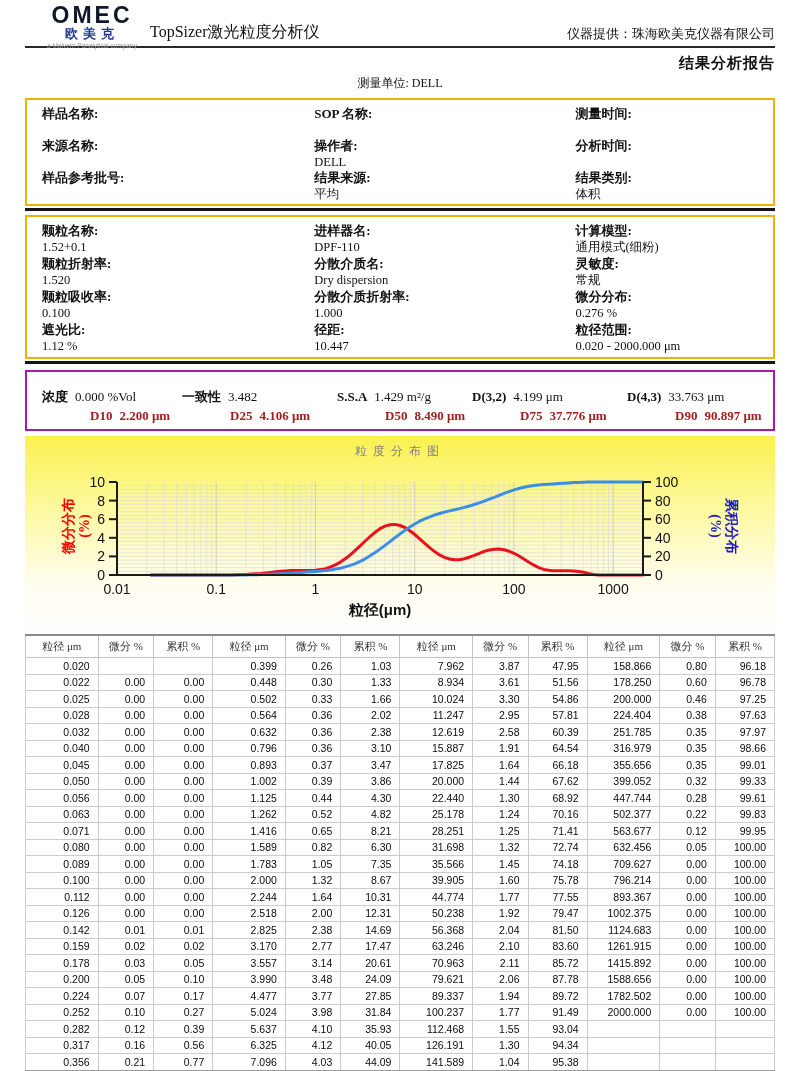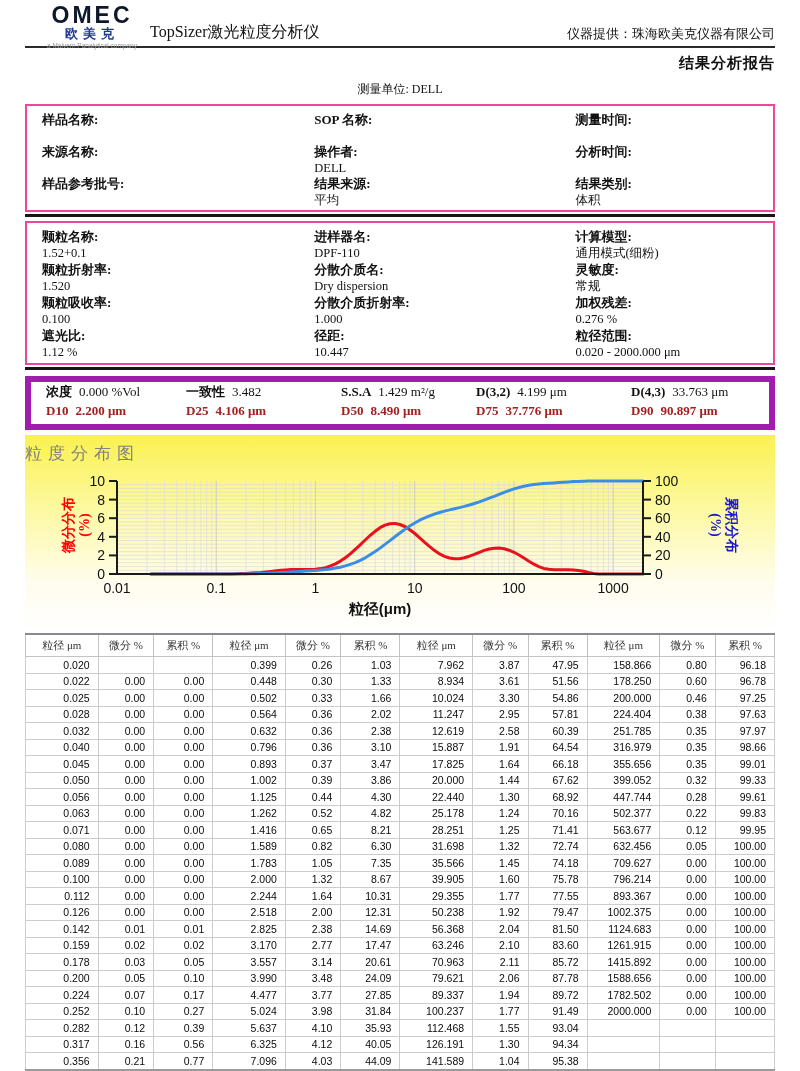--- a/index.html
+++ b/index.html
@@ -11,45 +11,45 @@
   .header { position: relative; height: 48px; border-bottom: 2px solid #2a2a2a; }
   .logo { position: absolute; left: 8px; top: 4px; width: 118px; text-align: center; }
   .logo-en { font-family: "Liberation Sans", sans-serif; font-weight: bold; font-size: 23px; letter-spacing: 3px; line-height: 1.0; }
   .logo-cn { font-weight: bold; font-size: 13px; letter-spacing: 5px; line-height: 1.1; }
   .logo-tag { font-family: "Liberation Sans", sans-serif; font-size: 6.5px; color: #9a9a9a; margin-top: 1px; }
   .instrument { position: absolute; left: 125px; bottom: 3px; font-size: 16px; }
   .supplier { position: absolute; right: 0; bottom: 3px; font-size: 13px; }
 
   
   .report-title { text-align: right; margin-top: 6px; font-size: 15px; font-weight: bold; letter-spacing: 1px; }
-  .report-sub { text-align: center; margin-top: 8px; font-size: 12px; }
+  .report-sub { text-align: center; margin-top: 2px; font-size: 12px; }
 
   
-  .info-box { border: 2px solid #ec4899; margin-top: 6px; padding: 5px 0 3px 0; }
+  .info-box { border: 2px solid #eab308; margin-top: 6px; padding: 5px 0 3px 0; }
   .grid3 { display: grid; grid-template-columns: 36.5% 35% 28.5%; }
   .cell { padding: 1px 4px 1px 15px; overflow: hidden; }
   .box1 .cell { height: 32px; }
   .box2 .cell { height: 33px; }
   .cell .lbl { font-weight: bold; font-size: 13px; line-height: 15px; }
   .cell .val { font-size: 12.5px; line-height: 15px; margin-top: 2px; min-height: 14px; }
   .rule { border-top: 3px solid #151515; margin-top: 2px; }
   .box2 { margin-top: 4px; }
 
   
-  .sum-box { border: 6px solid #a21caf; margin-top: 6px; padding: 0 0 4px 0; }
+  .sum-box { border: 2px solid #a21caf; margin-top: 6px; padding: 15px 0 4px 0; }
   .sum-row { display: grid; grid-template-columns: 140px 155px 135px 155px 1fr; padding-left: 15px; font-size: 13px; line-height: 19px; }
   .sum-row .lbl { font-weight: bold; }
   .sum-row .val { margin-left: 7px; }
   .d-row { font-weight: bold; }
 
   
   .chart { margin-top: 5px; height: 192px; position: relative;
            background: linear-gradient(180deg, #faf150 0%, #fdf9a0 38%, #fffdf0 78%, #fffefb 100%); }
-  .chart-title { position: absolute; top: 7px; width: 100%; 
-                 font-size: 17px; letter-spacing: 6px; color: #818181; }
+  .chart-title { position: absolute; top: 7px; width: 100%; text-align: center;
+                 font-size: 12px; letter-spacing: 6px; color: #818181; }
   .chart svg { position: absolute; left: 0; top: 0; }
   .ylab { position: absolute; width: 80px; text-align: center; font-weight: bold;
           font-size: 14px; line-height: 16px; }
   .ylab-left  { left: 12px;  top: 74px; transform: rotate(-90deg); }
   .ylab-right { right: 12px; top: 74px; transform: rotate(90deg); }
 
   
   table.dist { width: 100%; margin-top: 6px; border-collapse: collapse; table-layout: fixed;
                border-top: 2px solid #8a8a8a; border-bottom: 2px solid #9a9a9a; }
   table.dist th { font-family: "Liberation Serif", serif; font-weight: normal; font-size: 11px;
@@ -147,21 +147,21 @@
       </div>
       <div class="cell">
         <div class="lbl">颗粒吸收率:</div>
         <div class="val">0.100</div>
       </div>
       <div class="cell">
         <div class="lbl">分散介质折射率:</div>
         <div class="val">1.000</div>
       </div>
       <div class="cell">
-        <div class="lbl">加权残差:</div>
+        <div class="lbl">微分分布:</div>
         <div class="val">0.276 %</div>
       </div>
       <div class="cell">
         <div class="lbl">遮光比:</div>
         <div class="val">1.12 %</div>
       </div>
       <div class="cell">
         <div class="lbl">径距:</div>
         <div class="val">10.447</div>
       </div>
@@ -173,21 +173,21 @@
   <div class="rule"></div>
 
   <div class="sum-box">
     <div class="sum-row" id="stats-row">
         <span><span class="lbl">浓度</span><span class="val">0.000 %Vol</span></span>
         <span><span class="lbl">一致性</span><span class="val">3.482</span></span>
         <span><span class="lbl">S.S.A</span><span class="val">1.429 m²/g</span></span>
         <span><span class="lbl">D(3,2)</span><span class="val">4.199 μm</span></span>
         <span><span class="lbl">D(4,3)</span><span class="val">33.763 μm</span></span>
       </div>
-    <div class="sum-row d-row" id="percentile-row" style="color: rgb(163, 32, 32);">
+    <div class="sum-row d-row" id="percentile-row" style="color: rgb(163, 32, 32); margin-left: 48px;">
         <span><span class="lbl">D10</span><span class="val">2.200 μm</span></span>
         <span><span class="lbl">D25</span><span class="val">4.106 μm</span></span>
         <span><span class="lbl">D50</span><span class="val">8.490 μm</span></span>
         <span><span class="lbl">D75</span><span class="val">37.776 μm</span></span>
         <span><span class="lbl">D90</span><span class="val">90.897 μm</span></span>
       </div>
   </div>
 
   <div class="chart">
     <div class="chart-title">粒度分布图</div>
@@ -536,21 +536,21 @@
           <td>0.00</td>
           <td>100.00</td>
         </tr>
         <tr>
           <td>0.112</td>
           <td>0.00</td>
           <td>0.00</td>
           <td>2.244</td>
           <td>1.64</td>
           <td>10.31</td>
-          <td>29.355</td>
+          <td>44.774</td>
           <td>1.77</td>
           <td>77.55</td>
           <td>893.367</td>
           <td>0.00</td>
           <td>100.00</td>
         </tr>
         <tr>
           <td>0.126</td>
           <td>0.00</td>
           <td>0.00</td>

